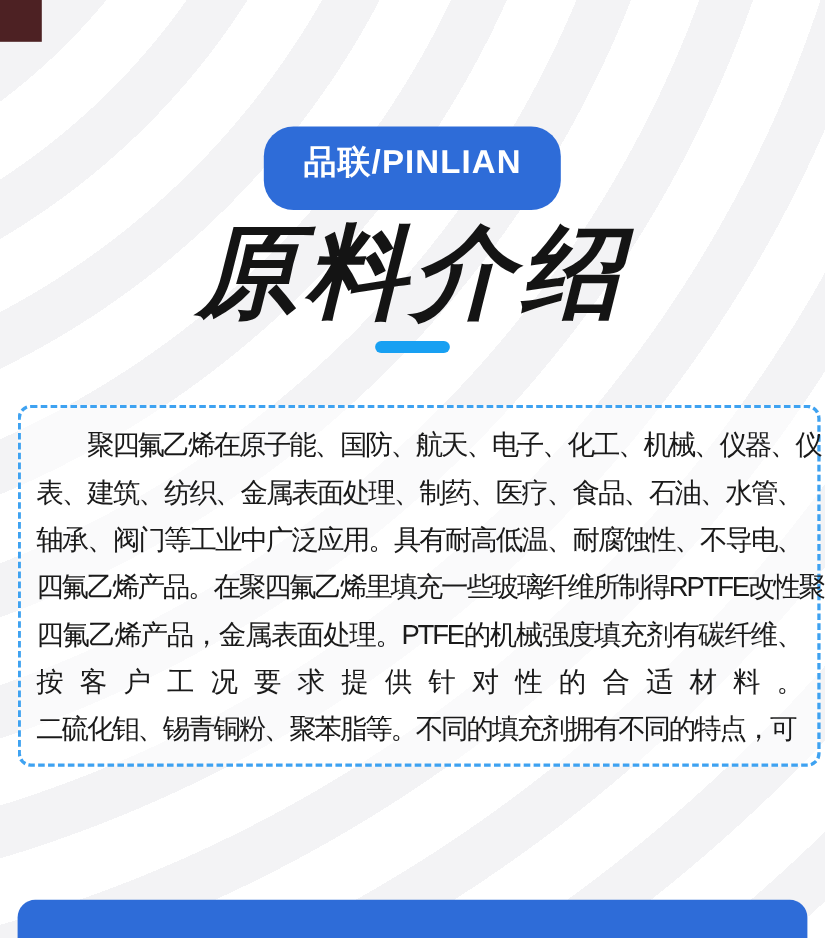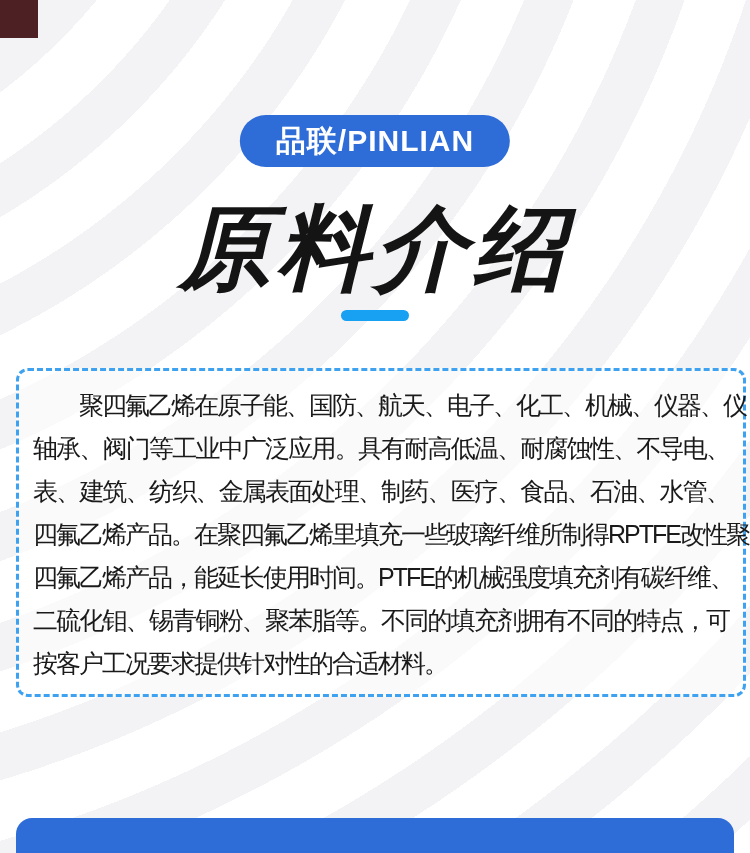--- a/index.html
+++ b/index.html
@@ -31,25 +31,24 @@
     width: 38px;
     height: 38px;
     background: var(--corner-maroon, #4d2123);
   }
   .brand-badge {
     position: absolute;
     top: 115px;
     left: 50%;
     transform: translateX(-50%);
     height: 52px;
-    padding: 0 36px;
+    padding: 12px 36px;
     border-radius: 27px;
     background: var(--brand-blue, #2e6cd8);
     display: flex;
-    align-items: center;
     justify-content: center;
     white-space: nowrap;
   }
   .brand-badge span {
     color: #ffffff;
     font-size: 30px;
     font-weight: bold;
     letter-spacing: 1px;
   }
   .page-title {
@@ -123,24 +122,24 @@
     <span>品联/PINLIAN</span>
   </div>
 
   <h1 class="page-title">原料介绍</h1>
 
   <div class="title-underline"></div>
 
   <div class="intro-card">
     <div class="intro-paragraph">
         <div class="intro-line">聚四氟乙烯在原子能、国防、航天、电子、化工、机械、仪器、仪</div>
+        <div class="intro-line">表、建筑、纺织、金属表面处理、制药、医疗、食品、石油、水管、</div>
         <div class="intro-line">轴承、阀门等工业中广泛应用。具有耐高低温、耐腐蚀性、不导电、</div>
-        <div class="intro-line">表、建筑、纺织、金属表面处理、制药、医疗、食品、石油、水管、</div>
         <div class="intro-line">四氟乙烯产品。在聚四氟乙烯里填充一些玻璃纤维所制得RPTFE改性聚</div>
-        <div class="intro-line">四氟乙烯产品，能延长使用时间。PTFE的机械强度填充剂有碳纤维、</div>
+        <div class="intro-line">四氟乙烯产品，金属表面处理。PTFE的机械强度填充剂有碳纤维、</div>
+        <div class="intro-line">按客户工况要求提供针对性的合适材料。</div>
         <div class="intro-line">二硫化钼、锡青铜粉、聚苯脂等。不同的填充剂拥有不同的特点，可</div>
-        <div class="intro-line">按客户工况要求提供针对性的合适材料。</div>
       </div>
   </div>
 
   <div class="bottom-bar"></div>
 
 </div>
 
 </body></html>

